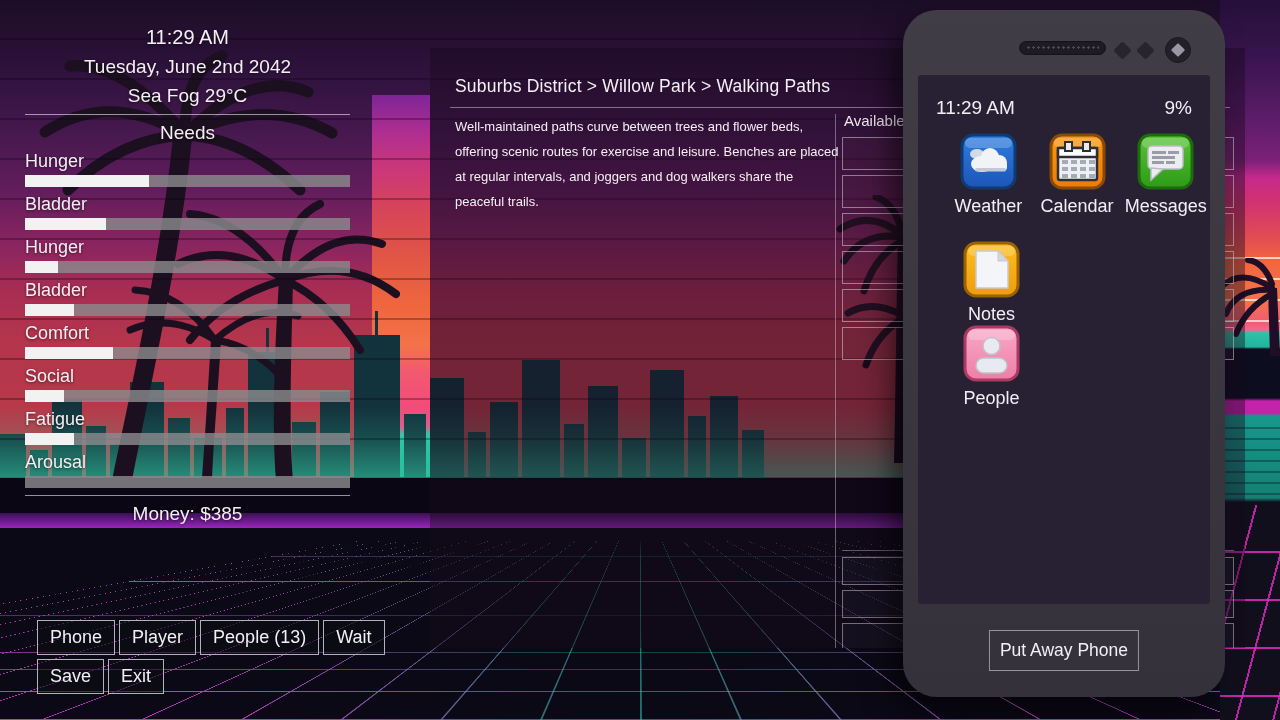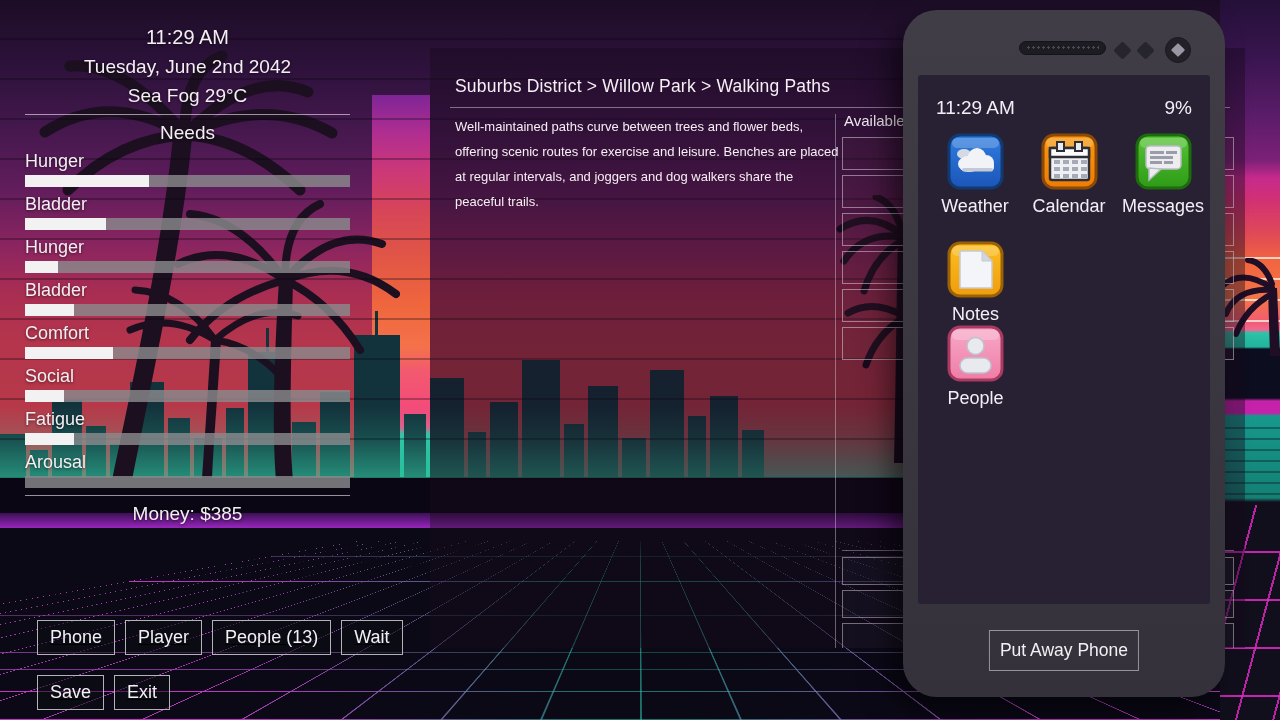--- a/index.html
+++ b/index.html
@@ -87,21 +87,21 @@
   #action-slots { position:absolute; left:412px; top:89px; width:392px; }
   .action-slot { height:33px; margin-bottom:5px; border:1px solid rgba(214,206,214,0.55);
     background:rgba(120,60,80,0.10); }
   #bottom-line { position:absolute; left:412px; top:502px; width:392px; height:1px; background:rgba(216,206,216,0.4); }
   #bottom-slots { position:absolute; left:412px; top:509px; width:392px; }
   .bottom-slot { height:28px; margin-bottom:5px; border:1px solid rgba(214,206,214,0.5);
     background:rgba(40,40,50,0.25); }
 
   
   #menu { left:37px; top:620px; z-index:10; }
-  .menu-row { display:flex; gap:10px; margin-bottom:20px;text-decoration:underline; }
+  .menu-row { display:flex; gap:4px; margin-bottom:4px; }
   .menu-btn { height:35px; padding:0 12px; display:flex; align-items:center;
     background:rgba(12,12,18,0.55); border:1px solid rgba(208,208,214,0.85);
     color:#f2f0f4; font-size:18px; font-family:"Liberation Sans",sans-serif; cursor:pointer; }
 
   
   #phone { left:903px; top:10px; width:322px; height:687px; z-index:20;
     background:linear-gradient(#403d47,#34313a); border-radius:34px;
     box-shadow:-12px 14px 30px rgba(0,0,0,0.55); }
   #speaker { position:absolute; left:116px; top:31px; width:87px; height:14px; border-radius:7px;
     background:#1e1c23; border:1px solid #15131a; }
@@ -110,21 +110,21 @@
   .cam-diamond { position:absolute; top:34px; width:13px; height:13px; background:#26242c;
     transform:rotate(45deg); border-radius:2px; }
   #camera { position:absolute; left:262px; top:27px; width:26px; height:26px; border-radius:50%;
     background:#232128; border:1px solid #1a181f; }
   #camera::after { content:""; position:absolute; left:7px; top:7px; width:10px; height:10px;
     background:#9a96a3; transform:rotate(45deg); border-radius:1px; }
   #screen { position:absolute; left:15px; top:65px; width:292px; height:529px;
     background:#272133; border-radius:3px; color:#f3eef6; }
   #statusbar { display:flex; justify-content:space-between; padding:22px 18px 0 18px;
     font-size:19px; }
-  .app-row { display:flex; padding-left:10px; }
+  .app-row { display:flex; padding-left:26px; }
   .app-row1 { margin-top:14px; } .app-row2 { margin-top:24px;flex-direction:column; }
   .app-cell { width:95px; display:flex; flex-direction:column; align-items:center; cursor:pointer; }
   .app-label { margin-top:6px; font-size:18px; }
   #putaway { position:absolute; left:50%; transform:translateX(-50%); top:620px; height:41px;
     padding:0 10px; background:transparent; border:1px solid #97939e; color:#f2f0f4;
     font-size:17.5px; font-family:"Liberation Sans",sans-serif; display:flex; align-items:center;
     white-space:nowrap; cursor:pointer; }
 </style>
 </head>
 <body>

